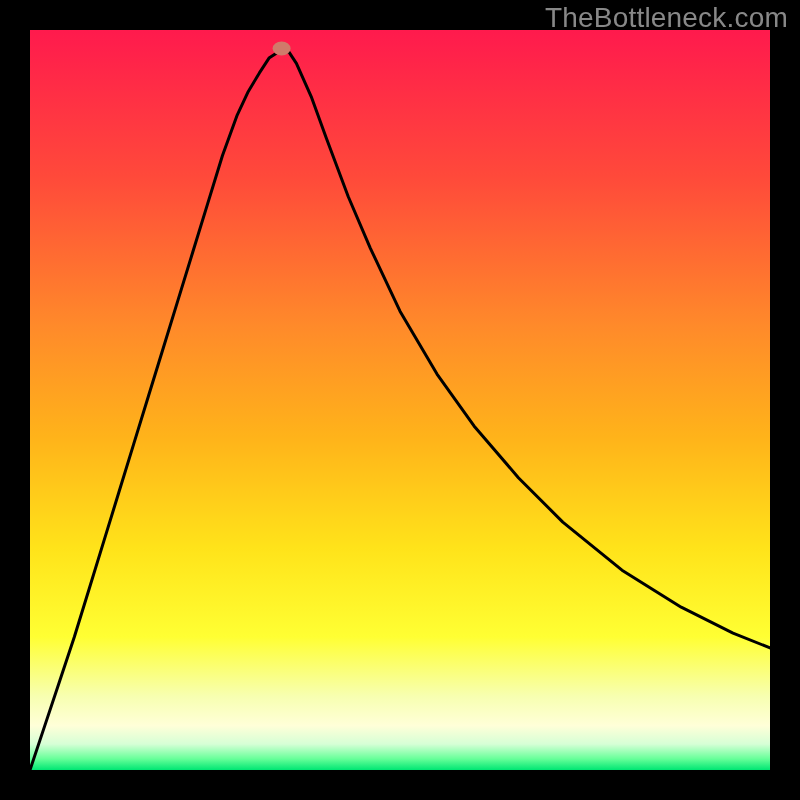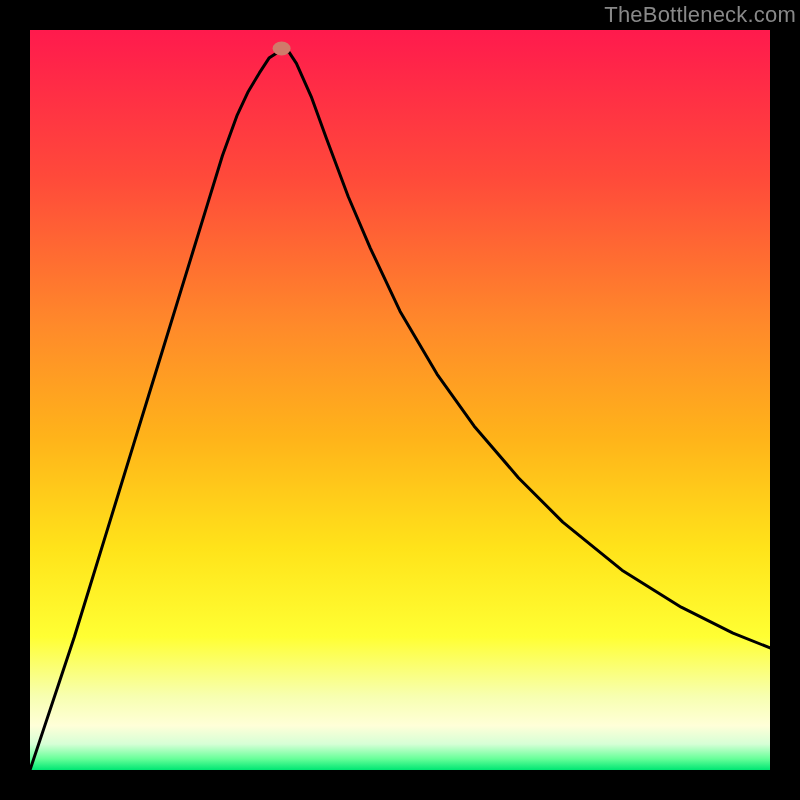--- a/index.html
+++ b/index.html
@@ -14,23 +14,23 @@
     position: absolute;
     left: 0;
     top: 0;
     width: 800px;
     height: 800px;
     background: #000;
   }
   .watermark {
     position: absolute;
     top: 2px;
-    right: 4px;
+    right: 12px;
     font-family: Arial, Helvetica, sans-serif;
-    font-size: 22px;
+    font-size: 28px;
     font-weight: 500;
     color: #888888;
     letter-spacing: 0.2px;
   }
   .plot {
     position: absolute;
     left: 30px;
     top: 30px;
     width: 740px;
     height: 740px;

